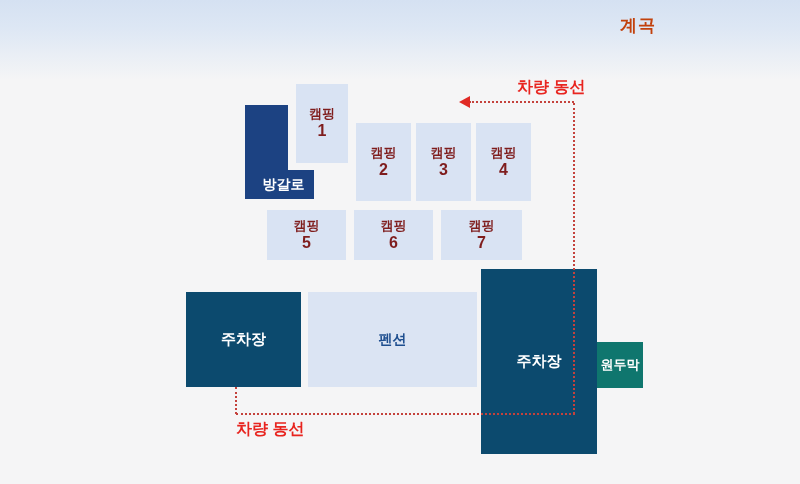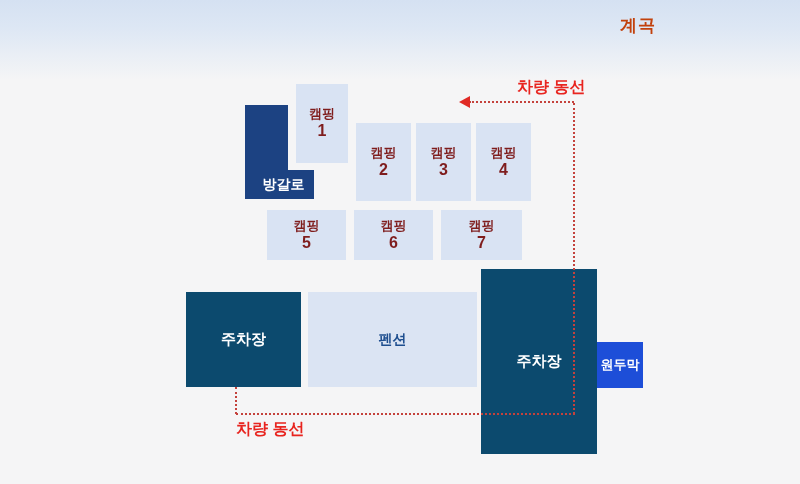--- a/index.html
+++ b/index.html
@@ -48,21 +48,21 @@
   }
   .parking-left  { left:186px; top:292px; width:115px; height:95px; }
   .parking-right { left:481px; top:269px; width:116px; height:185px; }
   .pension {
     left:308px; top:292px; width:169px; height:95px;
     background:#dbe4f3;
     color:#1e4e8f; font-size:14px; font-weight:bold;
   }
   .hut {
     left:597px; top:342px; width:46px; height:46px;
-    background:#1d4ed8;
+    background:#0f766e;
     color:#ffffff; font-size:13px; font-weight:bold;
   }
   .r-line { position:absolute; z-index:5; }
   .r-line.h { border-top:2px dotted #c4423c; height:0; }
   .r-line.v { border-left:2px dotted #c4423c; width:0; }
   .r-arrow {
     position:absolute; z-index:6;
     left:459px; top:96px;
     width:0; height:0;
     border-top:6px solid transparent;

